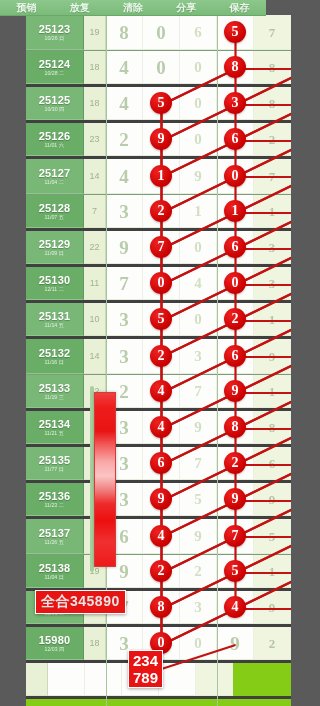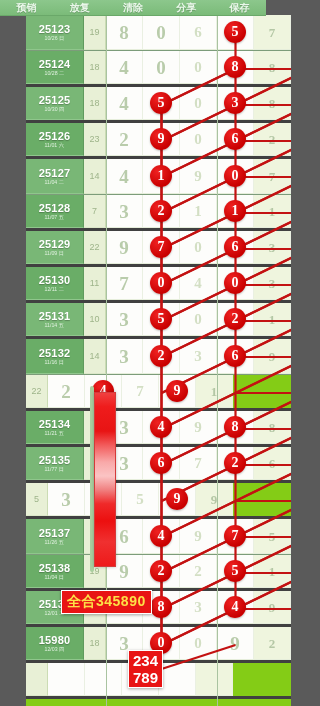--- a/index.html
+++ b/index.html
@@ -118,26 +118,26 @@
     box-shadow:0 0 3px rgba(0,0,0,.25);
   }
   .slider-track{
     position:absolute;left:90px;top:386px;width:4px;height:186px;
     background:#a9cf9f;z-index:19;border-radius:2px;
   }
 
   
   .tag-sum{
     position:absolute;left:35px;top:590px;
-    background:#e81414;color:#fde047;
+    background:#e81414;color:#e5e5e5;
     font-size:14px;font-weight:bold;
     padding:2px 5px;white-space:nowrap;
     border:1px solid #ffffff;
     box-shadow:0 1px 3px rgba(0,0,0,.35);
-    z-index:30;letter-spacing:.5px;margin-left:26px;
+    z-index:30;letter-spacing:.5px;
   }
   
   .tag-box{
     position:absolute;left:128px;top:650px;
     background:#e81414;color:#fff;
     font-size:15px;font-weight:bold;
     text-align:center;line-height:17px;
     padding:1px 4px;z-index:30;
     border:1px solid #fff;
     box-shadow:0 1px 3px rgba(0,0,0,.35);
@@ -387,20 +387,24 @@
           <div class="val faint">3</div>
         </div>
         <div class="c-num white">
           <div class="ball">6</div>
         </div>
         <div class="c-num cream">
           <div class="val small">9</div>
         </div>
       </div>
       <div class="row thin">
+        <div class="c-period">
+          <div class="p-no">25133</div>
+          <div class="p-date">11/19 三</div>
+        </div>
         <div class="c-stat">22</div>
         <div class="c-num white">
           <div class="val">2</div>
         </div>
         <div class="c-num white">
           <div class="ball">4</div>
         </div>
         <div class="c-num white">
           <div class="val faint">7</div>
         </div>
@@ -449,20 +453,24 @@
           <div class="val faint">7</div>
         </div>
         <div class="c-num white">
           <div class="ball">2</div>
         </div>
         <div class="c-num cream">
           <div class="val small">6</div>
         </div>
       </div>
       <div class="row alt thin">
+        <div class="c-period">
+          <div class="p-no">25136</div>
+          <div class="p-date">11/23 二</div>
+        </div>
         <div class="c-stat">5</div>
         <div class="c-num white">
           <div class="val">3</div>
         </div>
         <div class="c-num white">
           <div class="ball">9</div>
         </div>
         <div class="c-num white">
           <div class="val faint">5</div>
         </div>

